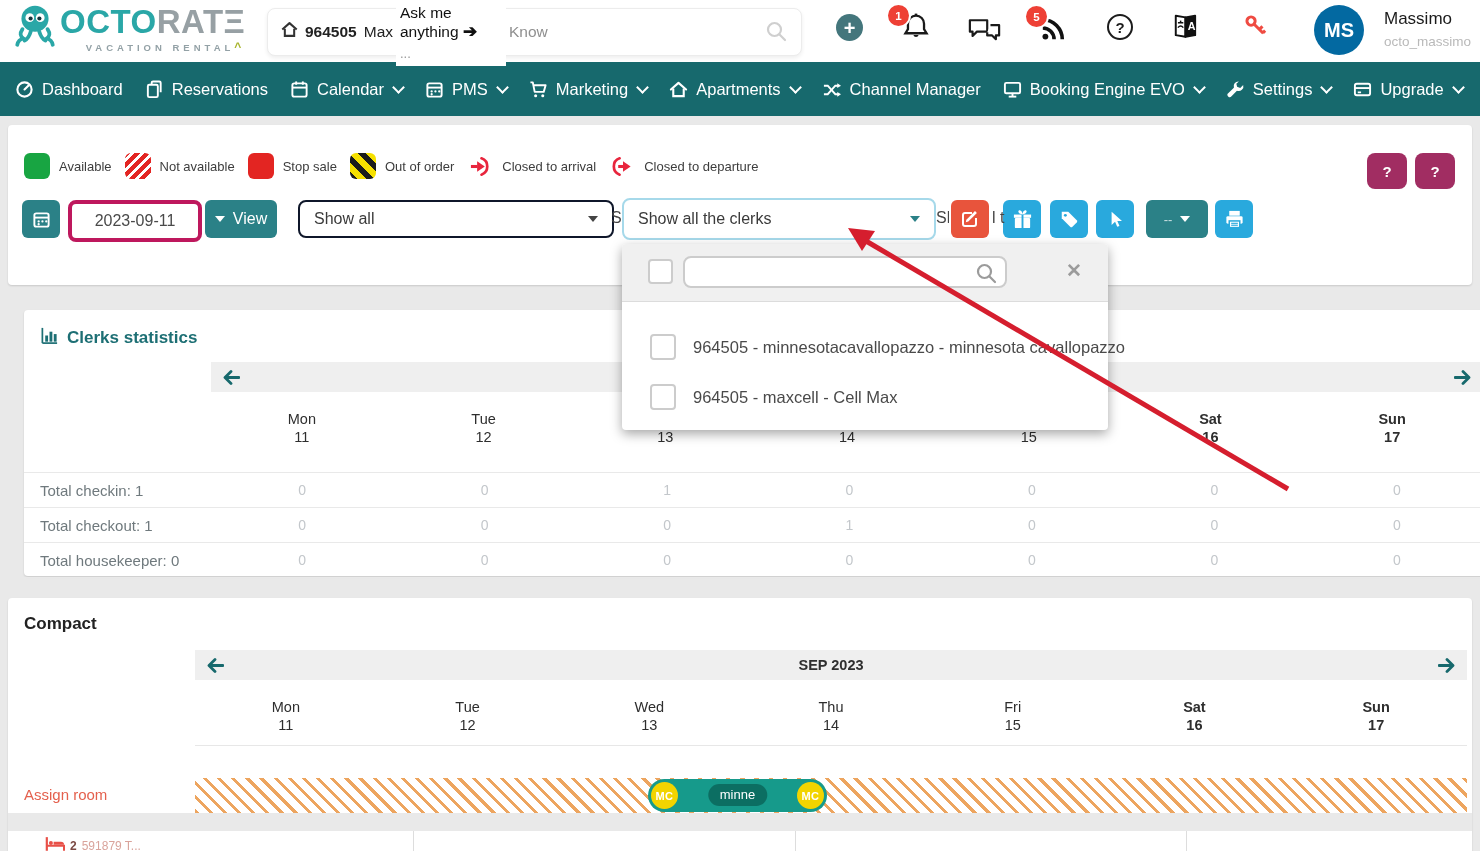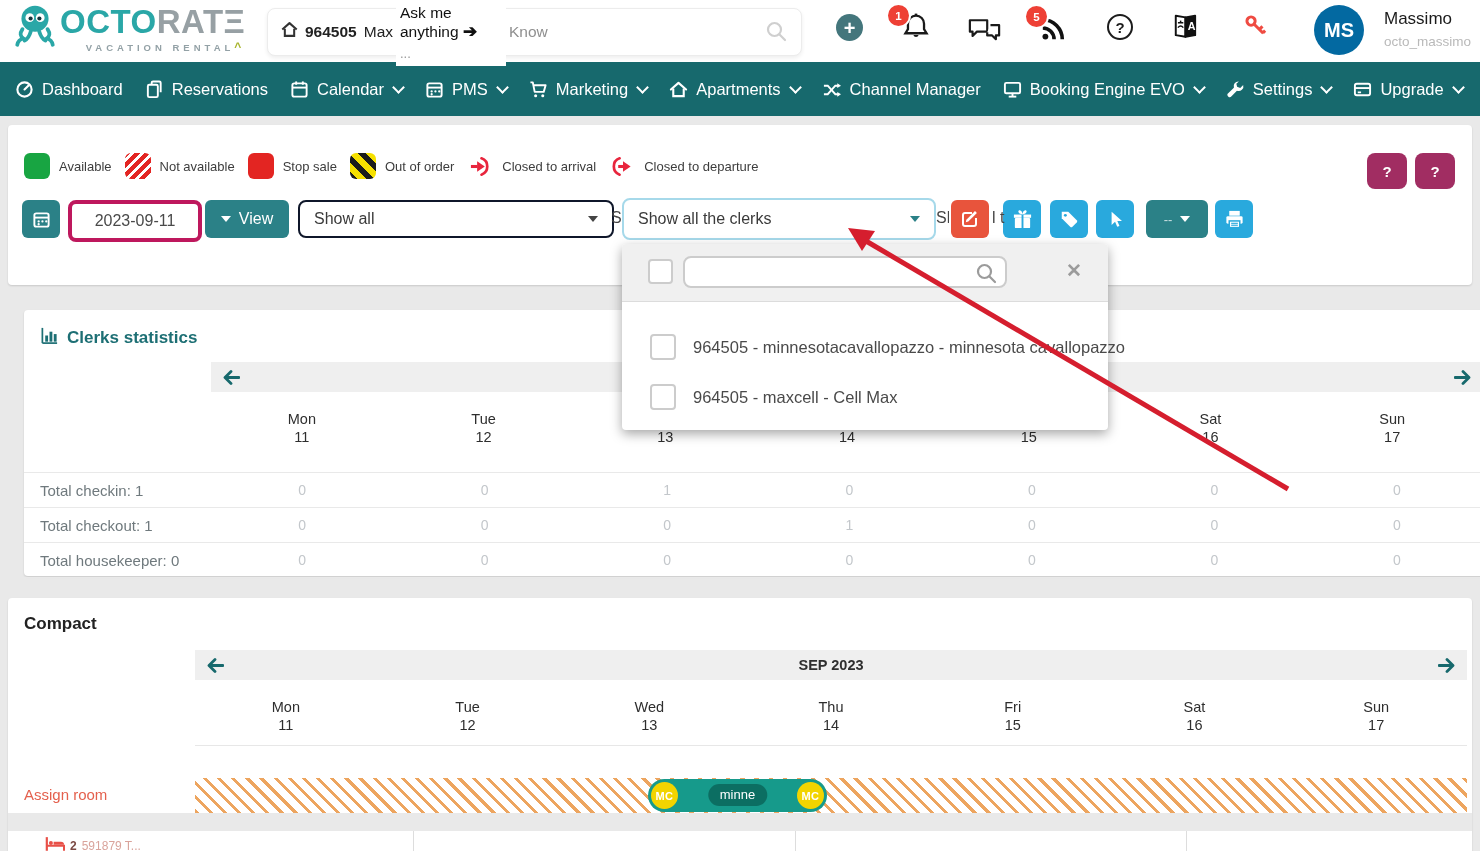--- a/index.html
+++ b/index.html
@@ -91,21 +91,21 @@
   #panel-compact{left:8px;top:598px;width:1464px;height:260px;}
   .sec-title{position:absolute;left:16px;top:16px;display:flex;align-items:center;gap:8px;font-size:17px;
              font-weight:bold;color:#1d6f74;}
   .sec-title.dark{color:#222;}
   .band{position:absolute;left:187px;top:52px;width:1272px;height:30px;background:#efefef;display:flex;
         align-items:center;justify-content:space-between;padding:0 12px;box-sizing:border-box;}
   .band-month{font-size:14.5px;font-weight:bold;color:#2f2f2f;}
   .band-arrow{cursor:pointer;display:flex;}
   .days{position:absolute;left:187px;top:100px;width:1272px;display:grid;grid-template-columns:repeat(7,1fr);}
   .day{text-align:center;font-size:14.5px;color:#2e2e2e;line-height:18px;}
-  .day.we{font-weight:normal;text-align:center;}
+  .day.we{font-weight:bold;text-align:center;}
   #stats-rows{position:absolute;left:0;top:162px;width:100%;}
   .srow{display:flex;align-items:center;height:34px;border-top:1px solid #e9e9e9;}
   .srow:last-child{border-bottom:1px solid #e9e9e9;}
   .srow-label{width:187px;padding-left:16px;font-size:15px;color:#6f797d;box-sizing:border-box;}
   .srow-vals{flex:1;display:grid;grid-template-columns:repeat(7,1fr);text-align:center;font-size:14px;color:#c3c7cb;}
   #compact-days{top:100px;}
   .days-rule{position:absolute;left:187px;top:147px;width:1272px;border-top:1px solid #e7e7e7;}
   .assign-row{position:absolute;left:0;top:180px;width:100%;height:35px;}
   .assign-label{position:absolute;left:16px;top:8px;font-size:15px;color:#e4604d;}
   .assign-stripes{position:absolute;left:187px;top:0;width:1272px;height:35px;
@@ -367,21 +367,21 @@
         <svg width="19" height="19" viewBox="0 0 20 20">
           <rect x="2.5" y="3.5" width="15" height="14" rx="2" fill="none" stroke="#fff" stroke-width="2"></rect>
           <line x1="2.5" y1="8" x2="17.5" y2="8" stroke="#fff" stroke-width="2"></line>
           <circle cx="7" cy="12" r="1.2" fill="#fff"></circle>
           <circle cx="11" cy="12" r="1.2" fill="#fff"></circle>
           <circle cx="15" cy="12" r="1.2" fill="#fff"></circle>
           <circle cx="7" cy="15" r="1.2" fill="#fff"></circle>
         </svg>
       </div>
     <div id="inp-date">2023-09-11</div>
-    <div class="tbtn teal" style="left:197px;width:84px;">
+    <div class="tbtn teal" style="left:197px;width:72px;">
       <span class="caret-down"></span>
       <span>View</span>
     </div>
     <div class="selbox" id="sel-showall">
       <span>Show all</span>
         <span class="caret-down"></span>
     </div>
     <span class="fragment" style="left:603px;width:11px;">Sh</span>
     <div class="selbox" id="sel-clerks">
       <span>Show all the clerks</span>

